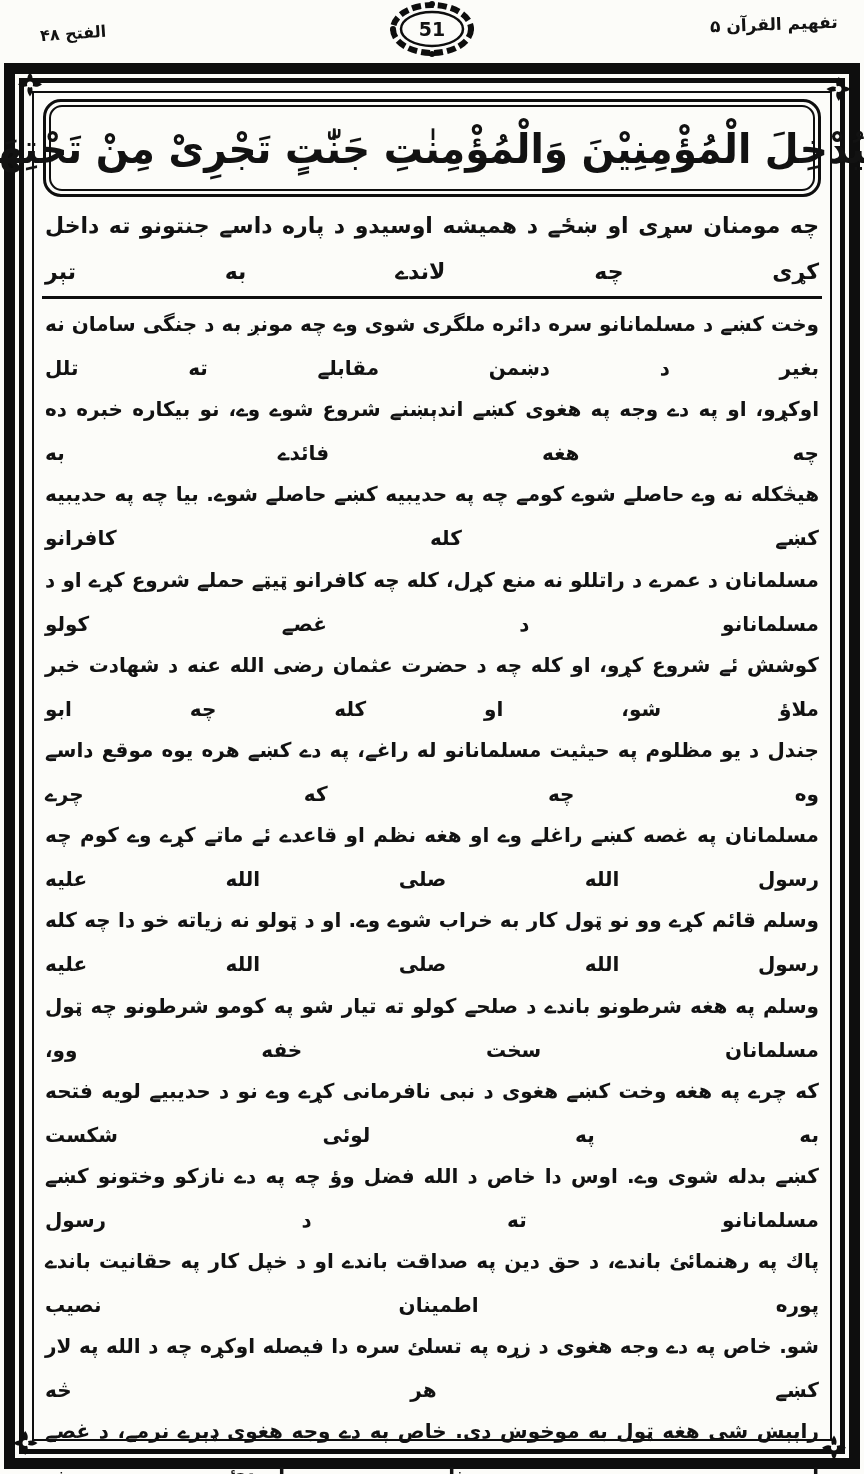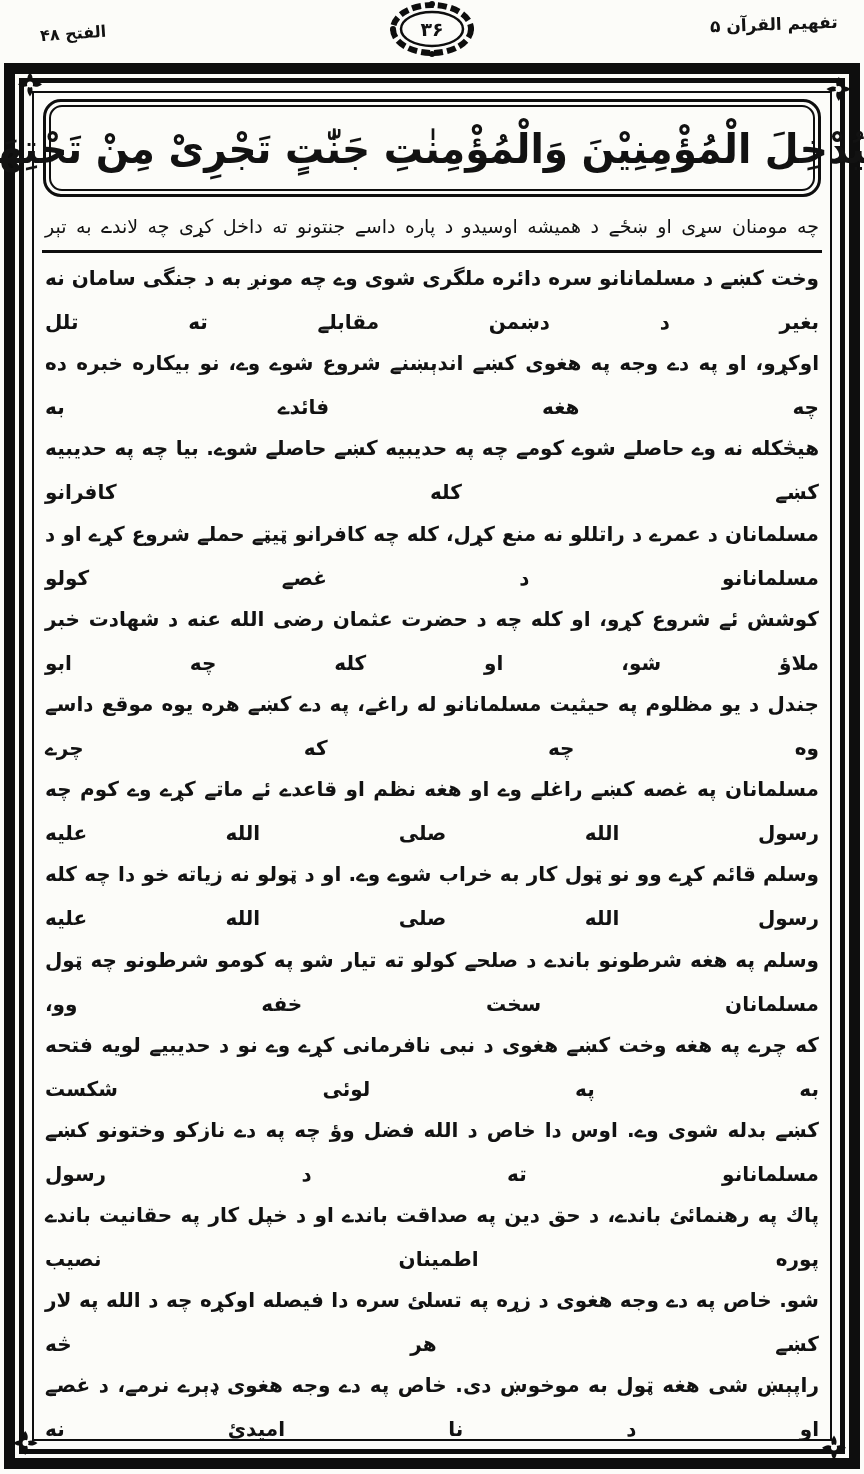--- a/index.html
+++ b/index.html
@@ -62,21 +62,21 @@
     content:"";position:absolute;inset:3px;
     border:2px solid #0e0e0e;border-radius:13px;pointer-events:none;
   }
   .ayah-text{
     font-size:39px;font-weight:bold;white-space:nowrap;
     transform:scaleY(1.05);letter-spacing:0px;padding:0 10px;
   }
 
   
   .translation{
-    font-size:19px;font-weight:normal;line-height:46px;
+    font-size:22px;font-weight:bold;line-height:46px;
     text-align:justify;text-align-last:justify;
     padding:0 3px;
   }
   .rule{
     height:0;border-top:2px solid #0e0e0e;border-bottom:1px solid #0e0e0e;
     margin:1px 0 2px;
   }
 
   
   .commentary{padding:2px 3px 0}
@@ -95,21 +95,21 @@
 
   <div class="medallion">
     <svg viewBox="0 0 92 60">
       <ellipse cx="46" cy="28" rx="39" ry="24" fill="none" stroke="#0e0e0e" stroke-width="6" stroke-dasharray="9 4"></ellipse>
       <ellipse cx="46" cy="28" rx="31" ry="17" fill="none" stroke="#0e0e0e" stroke-width="2.5"></ellipse>
       <circle cx="46" cy="3" r="3" fill="#0e0e0e"></circle>
       <circle cx="46" cy="53" r="3" fill="#0e0e0e"></circle>
       <circle cx="7" cy="28" r="3" fill="#0e0e0e"></circle>
       <circle cx="85" cy="28" r="3" fill="#0e0e0e"></circle>
     </svg>
-    <span class="num">۳۶</span>
+    <span class="num">51</span>
   </div>
 </div>
 
 <div class="frame">
   <div class="frame-mid">
 
     <svg class="corner tl" viewBox="0 0 24 24">
       <path d="M12 1c2.2 2.6 2.2 5 .4 7.4C14.8 6.6 17.2 6.6 20 8.8c-2.8 2.2-5.2 2.2-7.6.4C14.2 11.6 14.2 14 12 17c-2.2-3-2.2-5.4-.4-7.8C9.2 11 6.8 11 4 8.8 6.8 6.6 9.2 6.6 11.6 8.4 9.8 6 9.8 3.6 12 1z" fill="#0e0e0e"></path>
       <circle cx="12" cy="9" r="2" fill="#fcfcf9"></circle>
     </svg>

